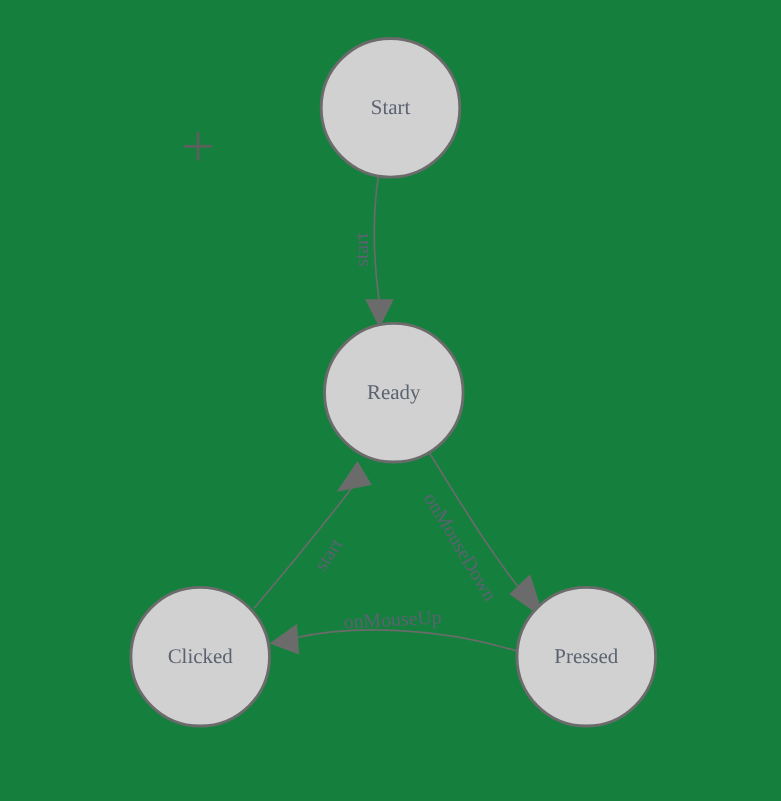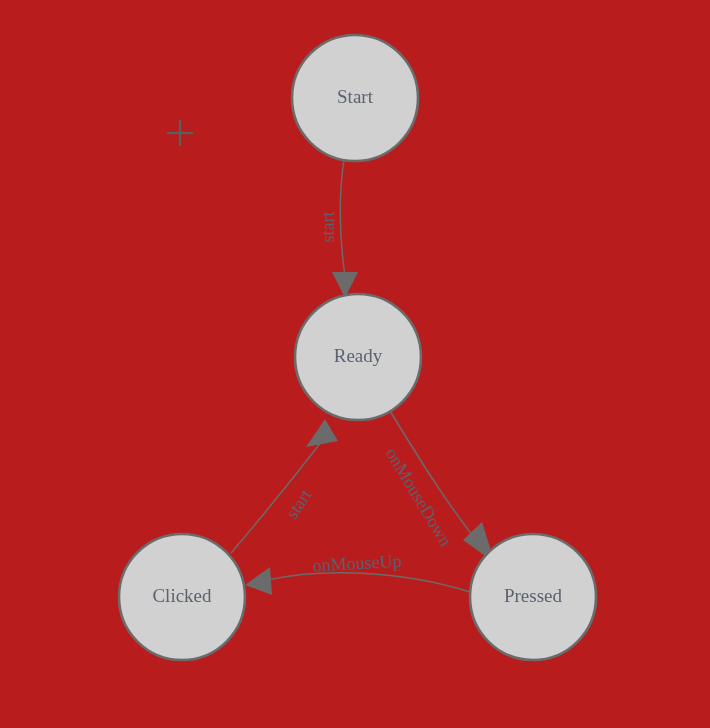--- a/index.html
+++ b/index.html
@@ -4,21 +4,21 @@
 <style>
   html, body {
     margin: 0;
     padding: 0;
     background: #ffffff;
   }
   #canvas {
     position: relative;
     width: 710px;
     height: 728px;
-    background: #b91c1c;
+    background: #15803d;
     overflow: hidden;
     font-family: "Liberation Serif", "DejaVu Serif", serif;
   }
   svg.diagram {
     position: absolute;
     top: 0;
     left: 0;
     width: 710px;
     height: 728px;
   }

